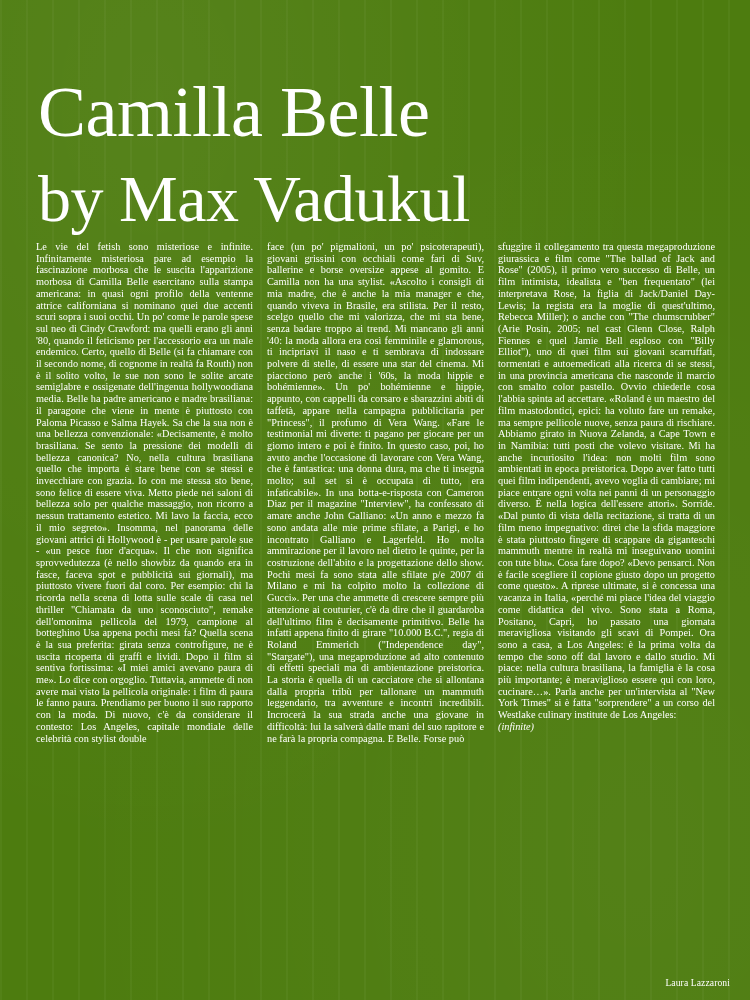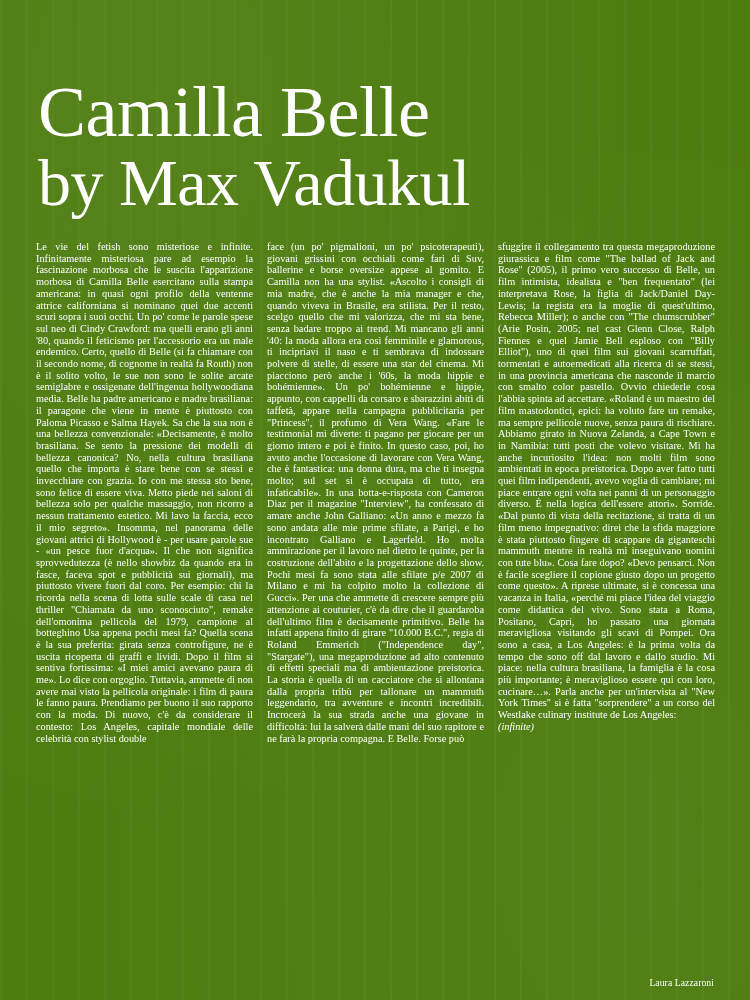--- a/index.html
+++ b/index.html
@@ -46,21 +46,21 @@
     letter-spacing: -0.5px;
     font-weight: 400;
     white-space: nowrap;
   }
   .title-line-2 {
     font-size: 66px;
     line-height: 1.0;
     letter-spacing: -0.5px;
     font-weight: 400;
     white-space: nowrap;
-    margin-top: 4px;
+    margin-top: 20px;
   }
   .columns {
     position: absolute;
     left: 36px;
     top: 241px;
     width: 680px;
     height: 760px;
     display: flex;
     gap: 14px;
   }
@@ -73,21 +73,21 @@
     hyphens: auto;
     -webkit-hyphens: auto;
     overflow: hidden;
     position: relative;
   }
   .col p {
     margin: 0;
   }
   .credit {
     position: absolute;
-    right: 36px;
+    right: 20px;
     bottom: 12px;
     font-size: 9.6px;
     letter-spacing: 0.1px;
     text-align: right;
   }
   .cont {
     font-style: italic;
   }
 </style>
 </head>

